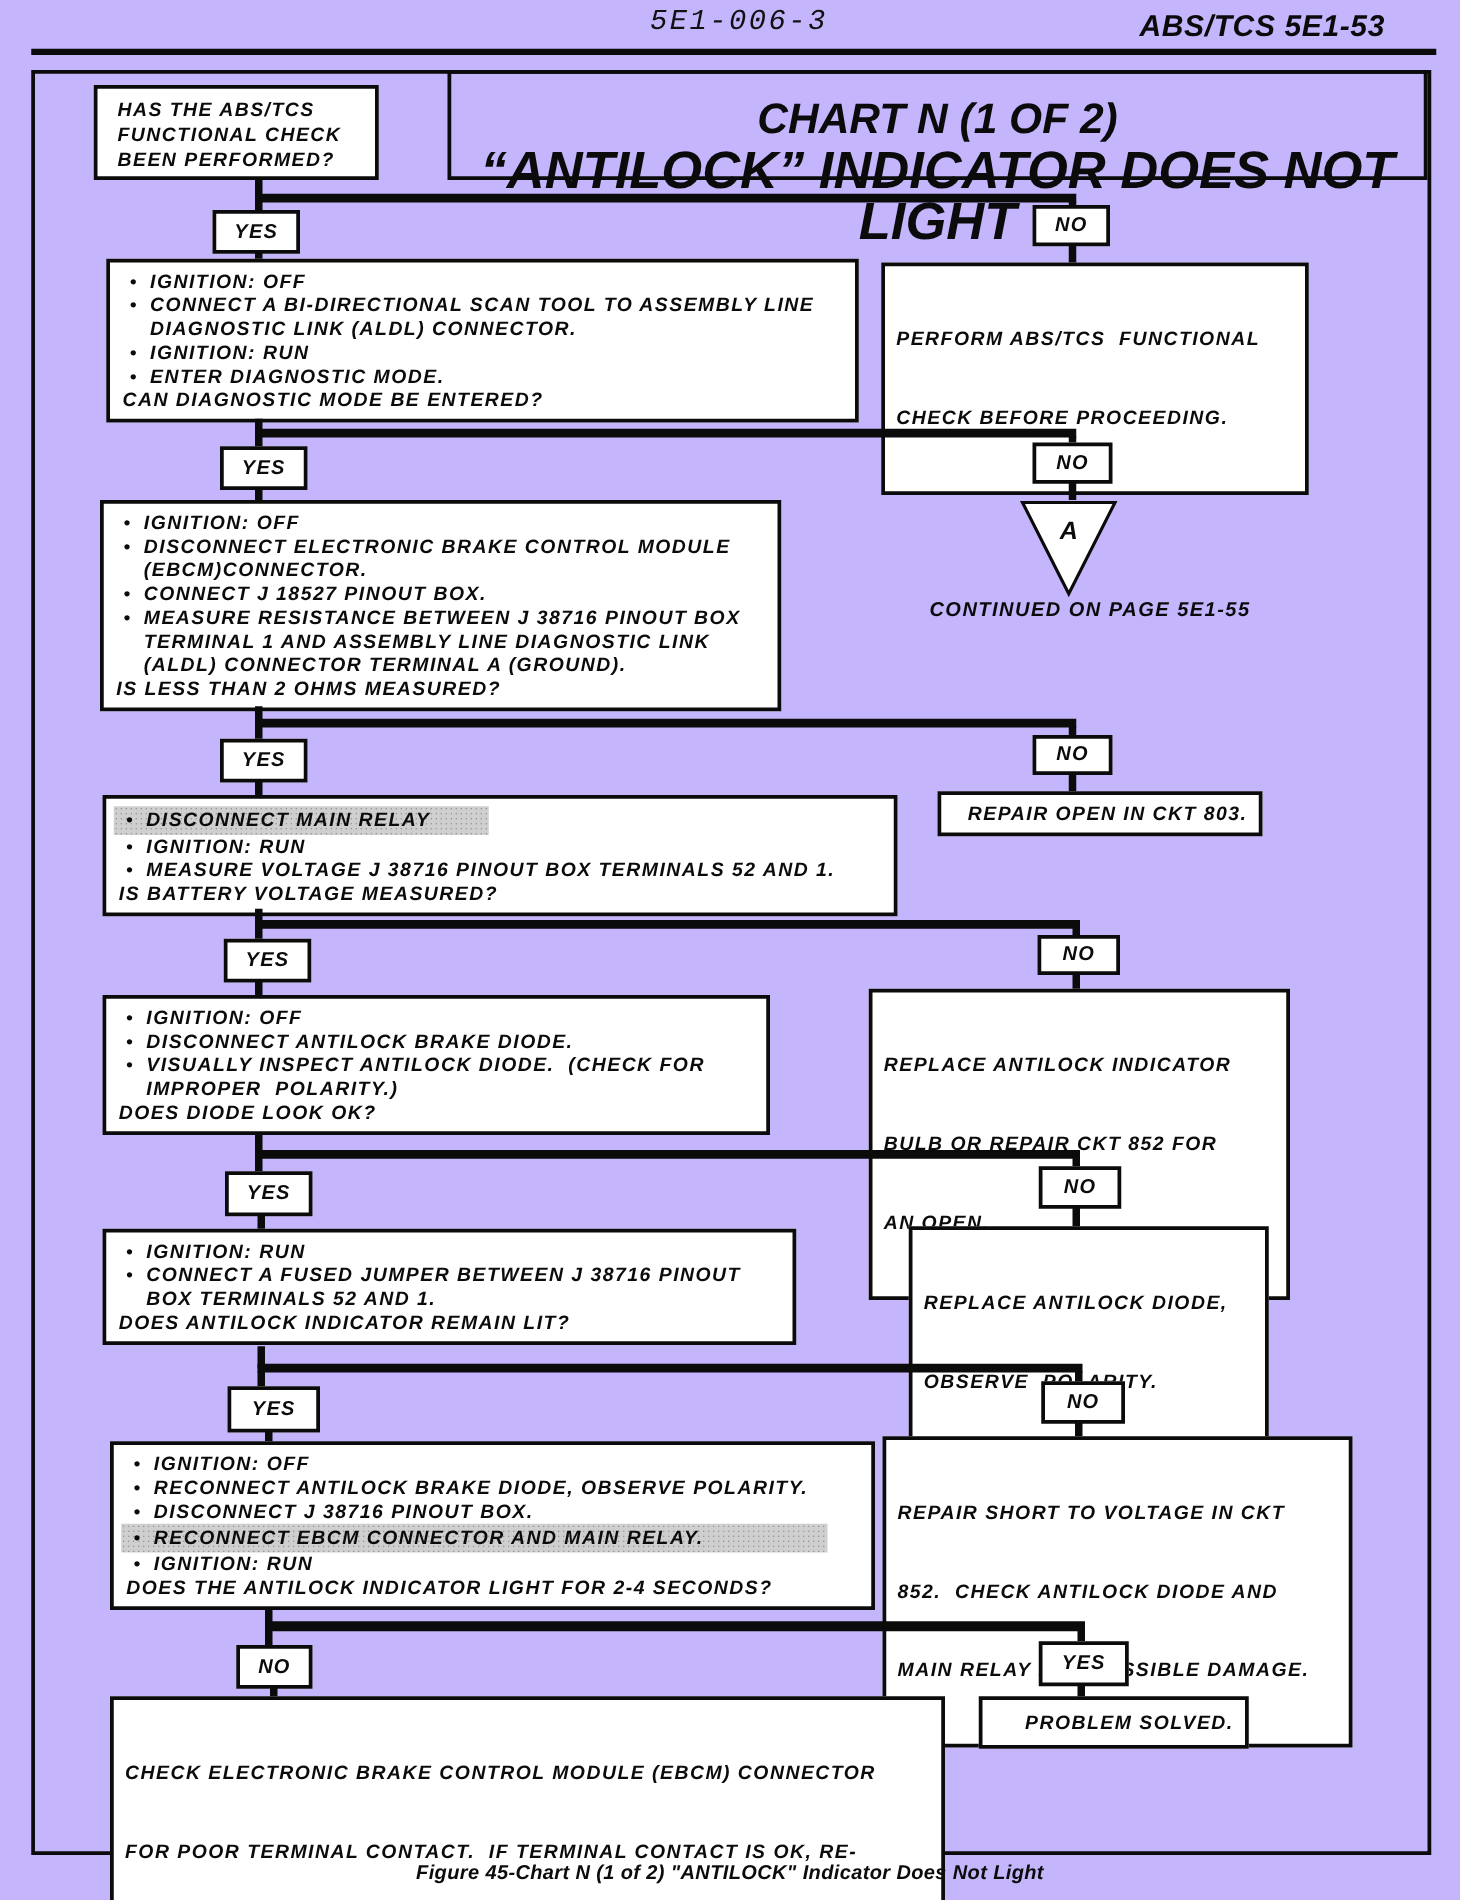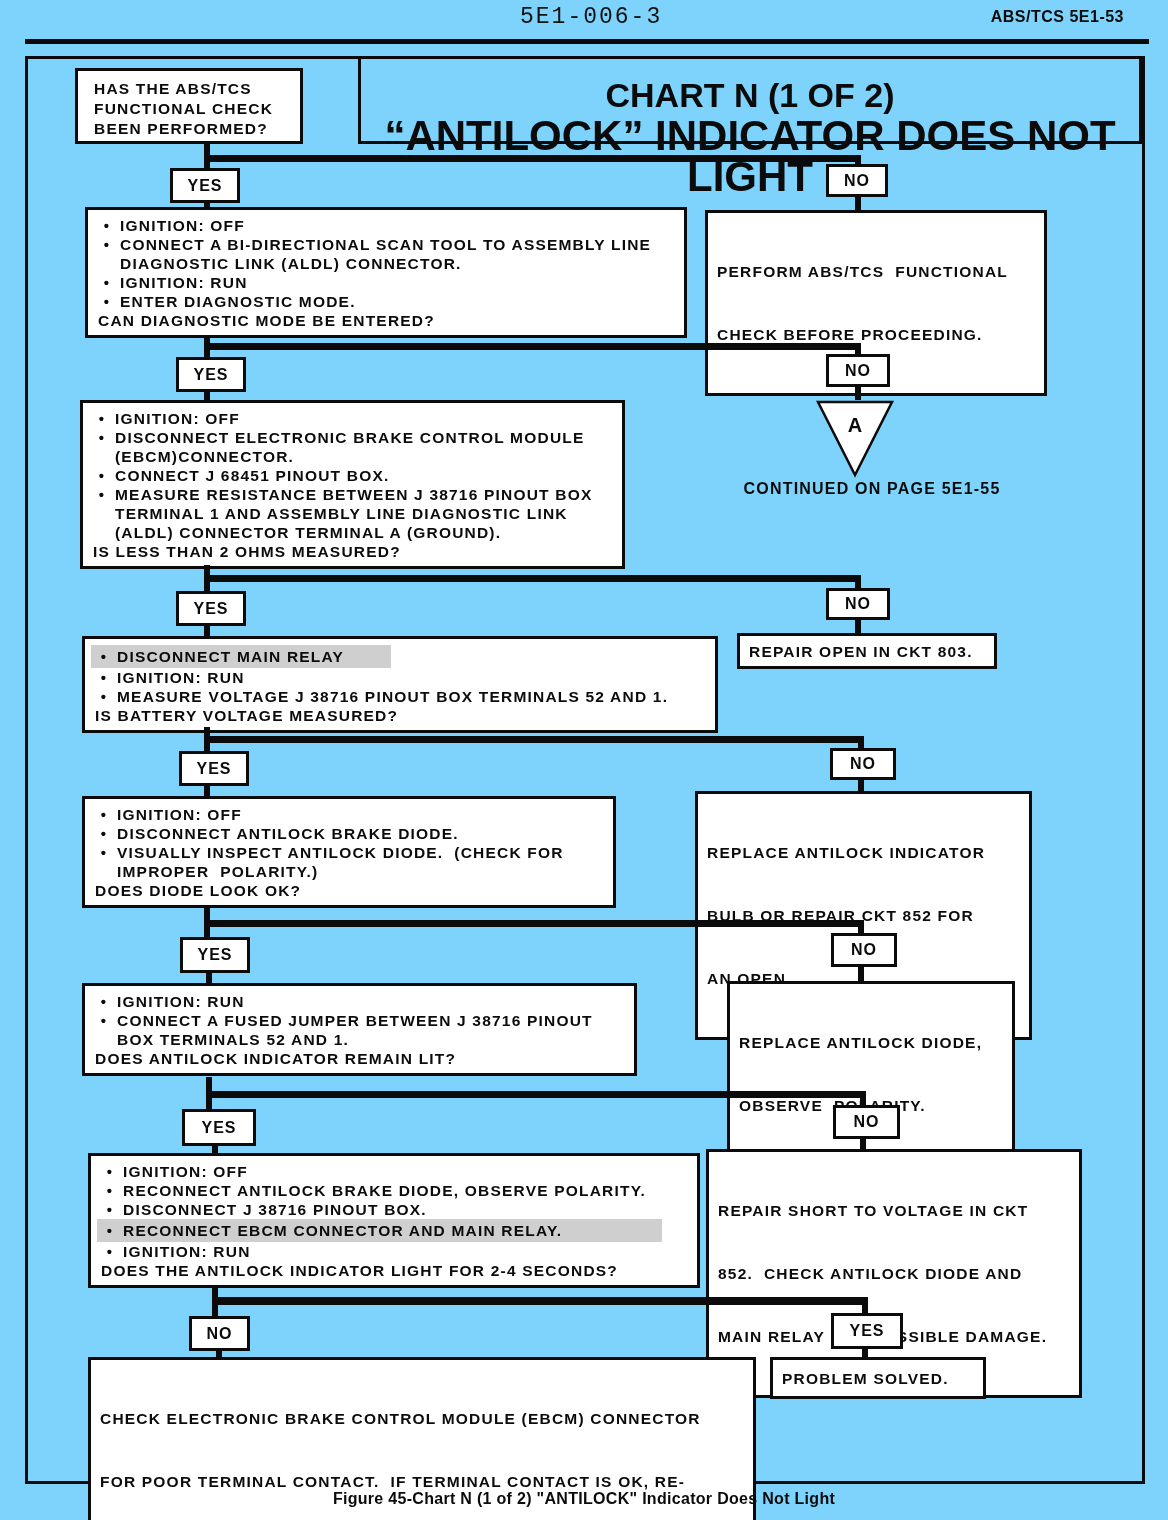--- a/index.html
+++ b/index.html
@@ -1,40 +1,40 @@
 <!DOCTYPE html>
 <html><head>
 <meta charset="utf-8">
 <style>
   html,body{margin:0;padding:0;background:#ffffff;}
-  .page{position:relative;width:1168px;height:1520px;background:#7dd3fc;color:#0b0b0b;
-        font-family:"Liberation Sans",sans-serif;overflow:hidden;}
+  .page{position:relative;width:1168px;height:1520px;background:#c4b5fd;color:#0b0b0b;
+        font-family:"Liberation Sans",sans-serif;overflow:hidden;font-style:italic;}
   
   .doc-code{position:absolute;left:520px;top:4px;font-family:"Liberation Mono",monospace;
             font-size:23px;letter-spacing:2px;color:#111;}
-  .sec-ref{position:absolute;right:44px;top:8px;font-weight:bold;font-size:16px;letter-spacing:0.5px;}
+  .sec-ref{position:absolute;right:60px;top:8px;font-weight:bold;font-size:24px;letter-spacing:0.5px;}
   .top-rule{position:absolute;left:25px;top:39px;width:1124px;height:5px;background:#0b0b0b;}
   
   .frame{position:absolute;left:25px;top:56px;width:1114px;height:1422px;border:3px solid #0b0b0b;}
   
   .box{position:absolute;border:3px solid #0b0b0b;background:#fff;box-sizing:border-box;}
   .action{font-weight:bold;font-size:15.5px;line-height:19px;letter-spacing:1.2px;
           padding:6px 8px 5px 6px;}
   .row{display:flex;align-items:flex-start;}
   .bu{flex:none;width:26px;text-align:center;font-size:15px;line-height:19px;}
   .tx{flex:1;white-space:pre-wrap;}
   .qline{white-space:pre-wrap;padding-left:4px;}
   .hl{background-color:#cfcfcf;
       background-image:radial-gradient(circle,#6e6e6e 24%,rgba(0,0,0,0) 25%);
       background-size:4px 4px;padding-top:2px;padding-bottom:2px;}
   .label{display:flex;align-items:center;justify-content:center;
          font-weight:bold;font-size:16px;letter-spacing:1px;}
   .term{font-weight:bold;font-size:15.5px;line-height:21px;letter-spacing:1.2px;
         padding:6px 9px;white-space:pre-wrap;}
-  .term.center{display:flex;flex-direction:column;align-items:flex-start;justify-content:center;}
+  .term.center{display:flex;flex-direction:column;align-items:flex-end;justify-content:center;margin-left:13px;}
   .c{position:absolute;background:#0b0b0b;}
   
   .title-box{position:absolute;left:358px;top:56px;width:784px;height:88px;border:3px solid #0b0b0b;
              box-sizing:border-box;text-align:center;font-weight:bold;}
   .title-l1{font-size:34px;line-height:40px;letter-spacing:0px;margin-top:16px;}
   .title-l2{font-size:42px;line-height:41px;letter-spacing:0px;}
   .start-q{font-weight:bold;font-size:15.5px;line-height:20px;letter-spacing:1.2px;padding:8px 6px 6px 16px;}
   
   .tri-wrap{position:absolute;left:815px;top:399px;width:80px;height:80px;}
   .tri-letter{position:absolute;left:815px;top:414px;width:80px;text-align:center;
@@ -115,21 +115,21 @@
     <div class="row">
       <span class="bu">•</span>
       <span class="tx">IGNITION: OFF</span>
     </div>
     <div class="row">
       <span class="bu">•</span>
       <span class="tx">DISCONNECT ELECTRONIC BRAKE CONTROL MODULE (EBCM)CONNECTOR.</span>
     </div>
     <div class="row">
       <span class="bu">•</span>
-      <span class="tx">CONNECT J 68451 PINOUT BOX.</span>
+      <span class="tx">CONNECT J 18527 PINOUT BOX.</span>
     </div>
     <div class="row">
       <span class="bu">•</span>
       <span class="tx">MEASURE RESISTANCE BETWEEN J 38716 PINOUT BOX TERMINAL 1 AND ASSEMBLY LINE DIAGNOSTIC LINK (ALDL) CONNECTOR TERMINAL A (GROUND).</span>
     </div>
     <div class="qline">IS LESS THAN 2 OHMS MEASURED?</div>
   </div>
 
   <svg class="tri-wrap" viewBox="0 0 80 80">
     <polygon points="3,3 77,3 40,76" fill="#ffffff" stroke="#0b0b0b" stroke-width="2.5"></polygon>

